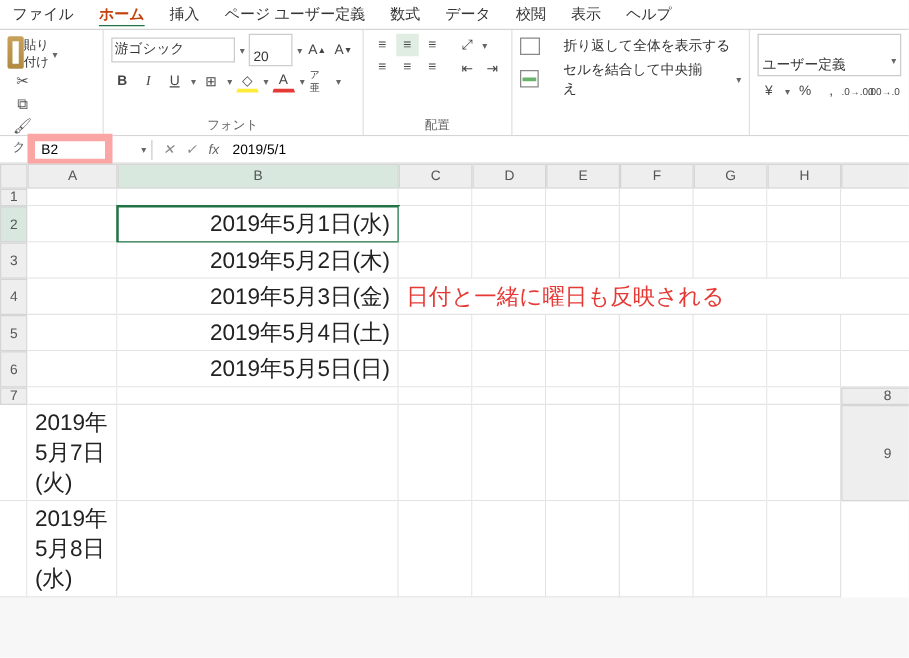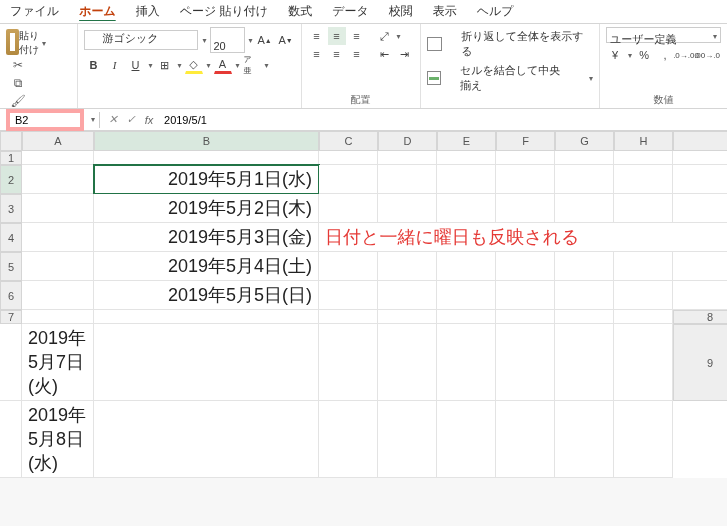--- a/index.html
+++ b/index.html
@@ -21,46 +21,46 @@
     .paste-big { display: flex; flex-direction: row; align-items: center; width: 40px; padding-top: 2px; }
     .paste-icon { width: 24px; height: 26px; background: linear-gradient(#c8a15a, #b28940); border-radius: 2px; position: relative; margin-bottom: 2px; }
     .paste-icon::after { content: ""; position: absolute; top: 4px; left: 4px; right: 4px; bottom: 4px; background: #fff; }
     .paste-label { font-size: 10px; }
     .mini-icons { display: flex; flex-direction: column; gap: 2px; padding-left: 4px; }
     .mini-icon { width: 16px; height: 16px; display:flex; align-items:center; justify-content:center; color:#555; }
 
     
     .font-row { display: flex; gap: 3px; align-items: center; margin-bottom: 3px; }
     .font-select { border: 1px solid #ccc; font-size: 11px; height: 20px; background: #fff; }
-    .font-name { width: 114px; padding: 0 17px; }
+    .font-name { width: 99px; padding: 0 2px; }
     .font-size { width: 35px; padding: 12px 3px; }
     .btn-sm { width: 18px; height: 18px; display: flex; align-items: center; justify-content: center; font-size: 11px; color: #444; cursor: pointer; border: 1px solid transparent; }
     .bold { font-weight: bold; }
     .italic { font-style: italic; font-family: serif; }
     .underline { text-decoration: underline; }
     .color-strip { border-bottom: 3px solid; }
     .fill-y { border-bottom-color: #ffeb3b; }
     .fill-r { border-bottom-color: #e53935; }
 
     
     .align-body { display:flex; flex-direction: column;}
     .align-row { display: flex; gap: 2px; align-items:center; }
 
     
-    .num-select { border:1px solid #ccc; font-size:11px; height:16px; width:115px; padding:4px 3px; background:#fff; margin-bottom:3px;}
+    .num-select { border:1px solid #ccc; font-size:11px; height:16px; width:115px; padding:16px 3px; background:#fff; margin-bottom:3px;}
     .num-row { display:flex; gap:3px; align-items:center; }
 
     
     .wrap-row { display:flex; align-items:center; gap:19px; font-size:11px; padding:2px 0; cursor:pointer;}
     .wm-icon { width:16px; height:14px; background:#fff; border:1px solid #888; position:relative;}
     .wm-icon.merge::after{content:"";position:absolute;left:1px;right:1px;top:5px;height:3px;background:#6bb26b;}
 
     
     .fbar { display: flex; align-items: center; background: #fff; border-bottom: 1px solid #d5d5d5; height: 22px; }
-    .name-box { width: 78px; border: 4px solid #fca5a5; margin: 2px 6px; font-size: 11px; padding: 1px 5px; background: #fff; }
+    .name-box { width: 68px; border: 6px solid #fca5a5; margin: 2px 22px; font-size: 11px; padding: 1px 5px; background: #fff; }
     .fx-btn { width: 18px; text-align:center; color:#666; font-style: italic; font-size:11px; }
     .formula-input { flex: 1; border: none; font-size: 11px; padding: 2px 6px; outline: none; background:#fff; }
     .fbar .sep { width:1px; height:16px; background:#ccc; margin:0 4px;}
 
     
     .sheet { display: grid; grid-template-columns: 22px 72px 225px 59px 59px 59px 59px 59px 59px 74px; background: #fff; }
     .ch, .rh { background: #eee; border: 1px solid #d5d5d5; font-size: 11px; text-align: center; color: #555; display:flex; align-items:center; justify-content:center; }
     .ch { height: 20px; }
     .rh { }
     .corner { background: #eee; border: 1px solid #d5d5d5; }
@@ -71,21 +71,21 @@
     .dash { color:#888; }
     .chev { font-size:8px; color:#666; margin-left:1px;}
   </style>
 </head>
 <body>
 
 <div class="menubar">
   <div class="menuitem">ファイル</div>
   <div class="menuitem active">ホーム</div>
   <div class="menuitem">挿入</div>
-  <div class="menuitem">ページ 貼り付け</div>
+  <div class="menuitem">ページ ユーザー定義</div>
   <div class="menuitem">数式</div>
   <div class="menuitem">データ</div>
   <div class="menuitem">校閲</div>
   <div class="menuitem">表示</div>
   <div class="menuitem">ヘルプ</div>
 </div>
 
 <div class="ribbon">
 
   <div class="group">
@@ -122,20 +122,21 @@
         <div class="btn-sm">⊞</div>
           <span class="chev">▾</span>
         <div class="btn-sm color-strip fill-y">◇</div>
           <span class="chev">▾</span>
         <div class="btn-sm color-strip fill-r">A</div>
           <span class="chev">▾</span>
         <div class="btn-sm" style="font-size:8px;font-family:Liberation Mono, monospace;">ア亜</div>
           <span class="chev">▾</span>
       </div>
     </div>
+    <div class="group-label">フォント</div>
   </div>
 
   <div class="group">
     <div class="group-body align-body">
       <div class="align-row">
         <div class="btn-sm">≡</div>
         <div class="btn-sm" style="background:#e0ede3">≡</div>
         <div class="btn-sm">≡</div>
         <div style="width:6px"></div>
         <div class="btn-sm">⤢</div>
@@ -173,21 +174,20 @@
       <div class="num-select"><span>ユーザー定義</span> <span class="chev" style="float:right">▾</span></div>
       <div class="num-row">
         <div class="btn-sm">¥</div>
           <span class="chev">▾</span>
         <div class="btn-sm">%</div>
         <div class="btn-sm">,</div>
         <div class="btn-sm" style="font-size:8px">.0→.00</div>
         <div class="btn-sm" style="font-size:8px">.00→.0</div>
       </div>
     </div>
-    <div class="group-label">数値</div>
   </div>
 
 </div>
 
 <div class="fbar">
   <input class="name-box" value="B2" style="">
   <span class="chev">▾</span>
   <div class="sep"></div>
   <div class="fx-btn dash">✕</div>
   <div class="fx-btn dash">✓</div>

